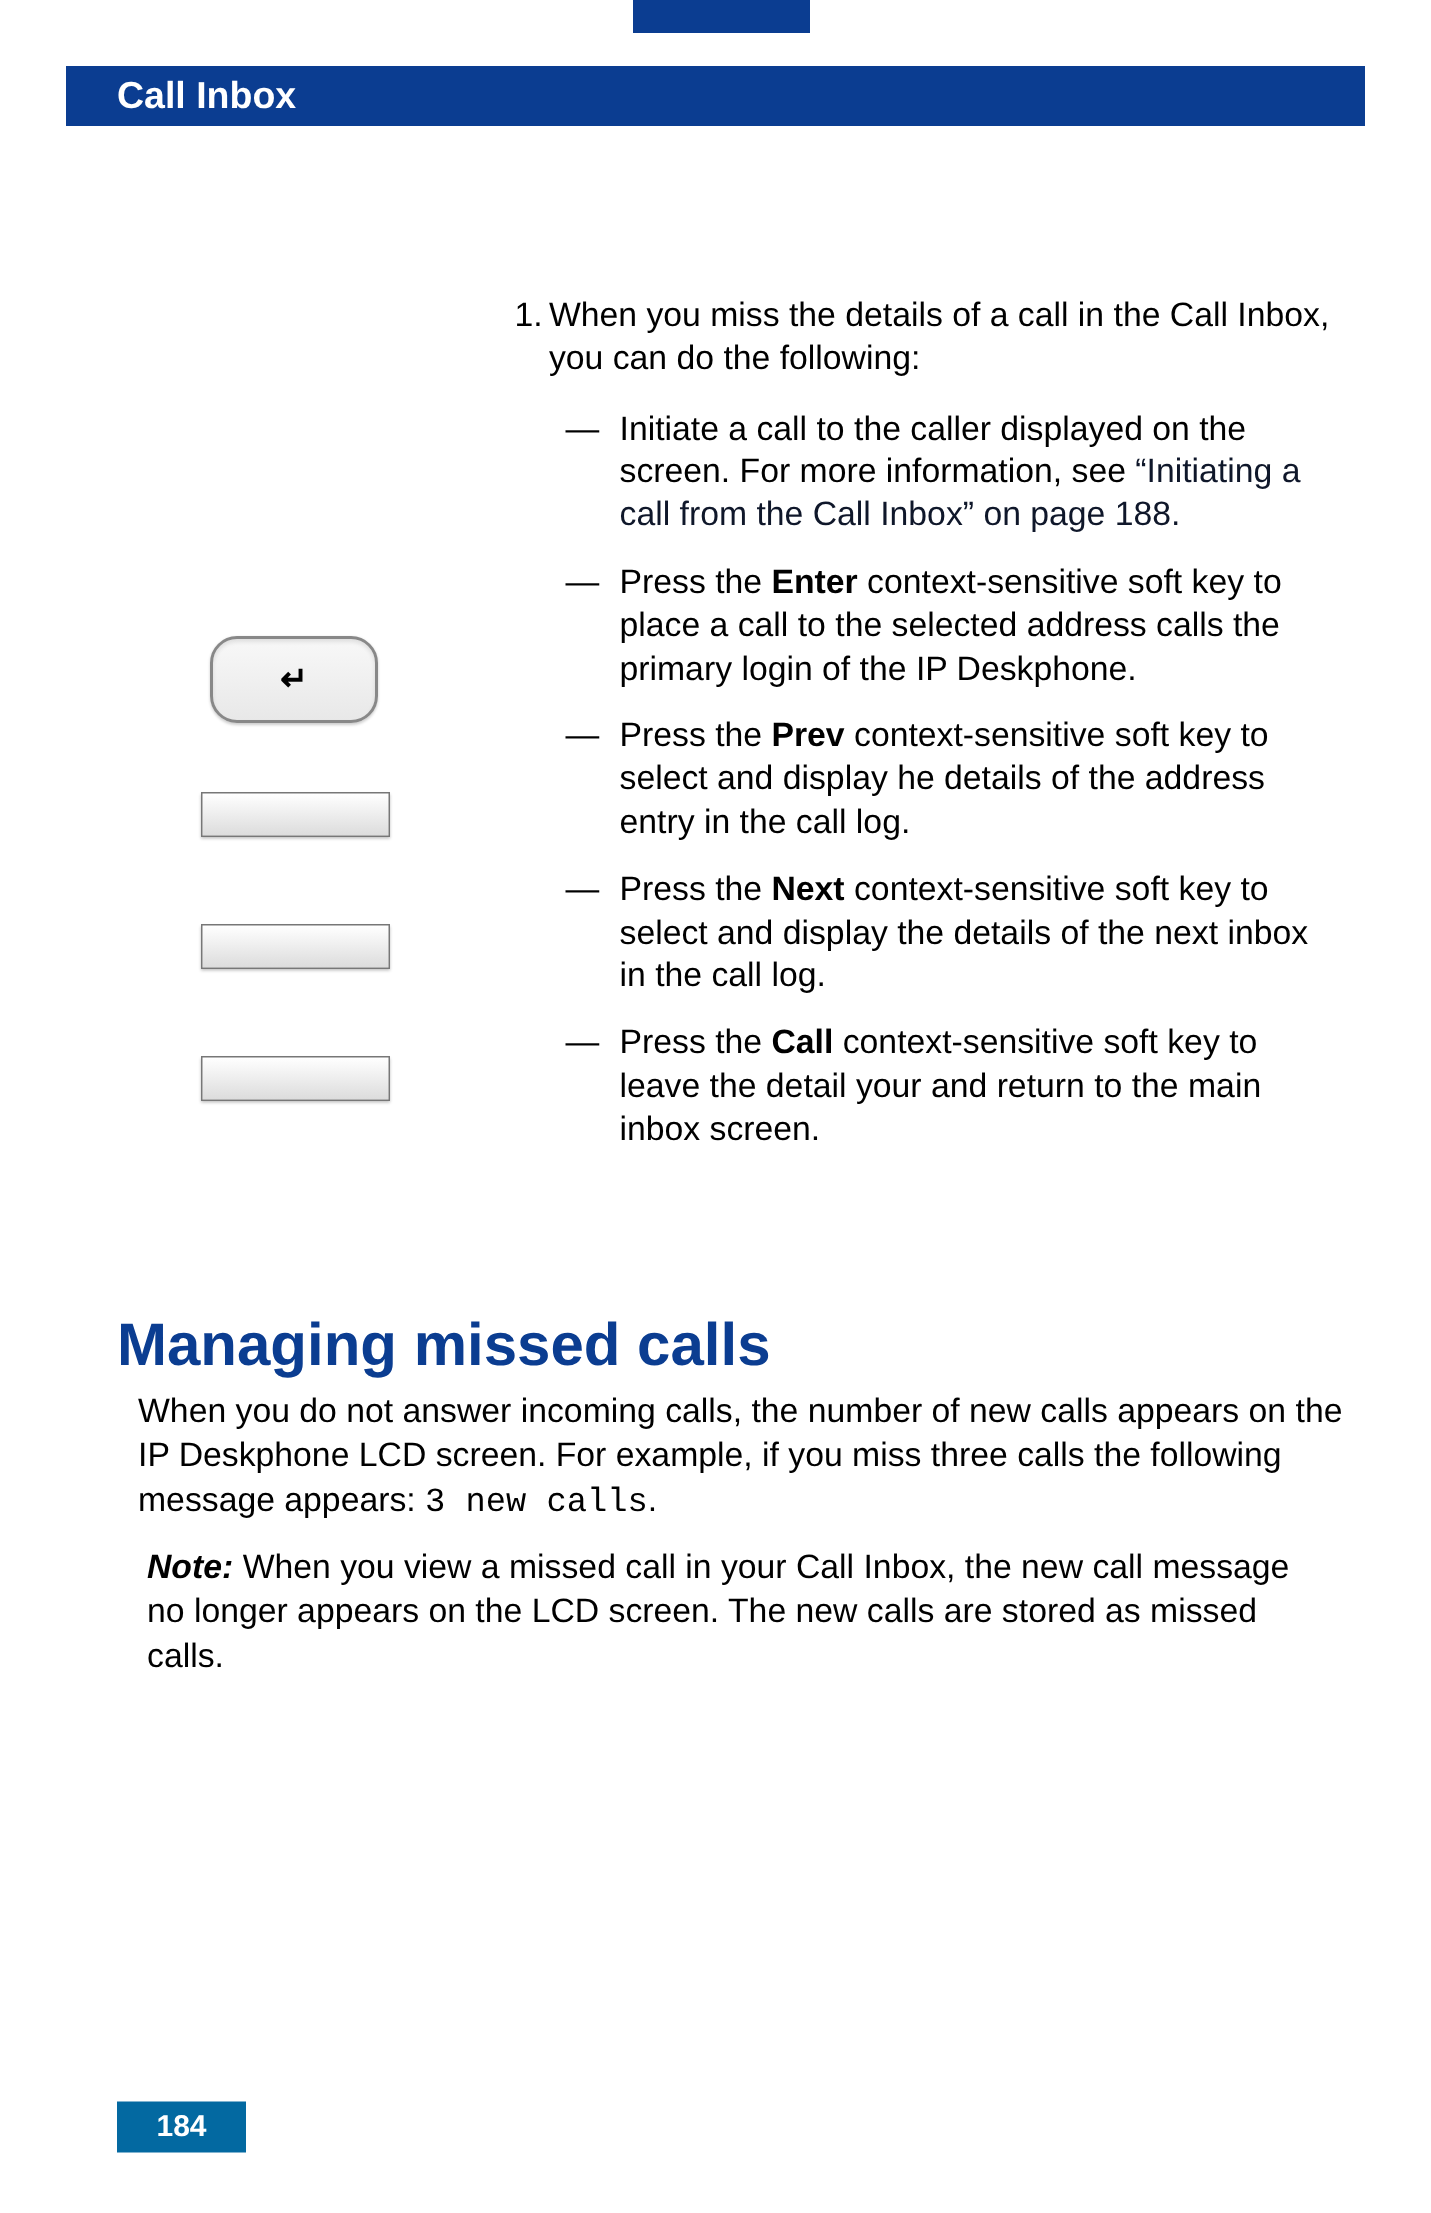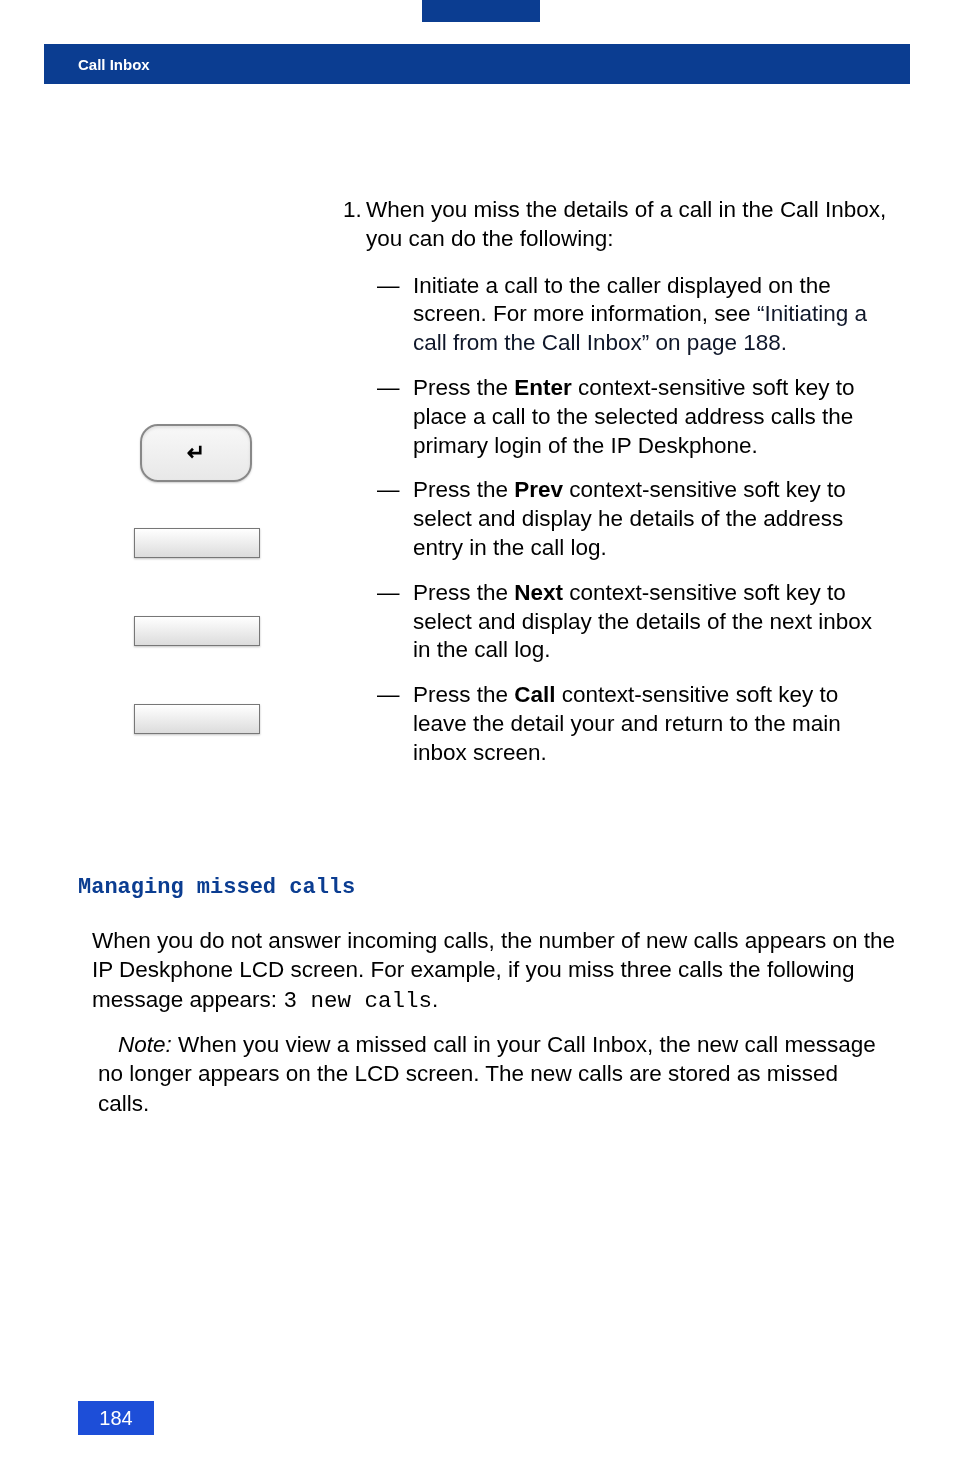--- a/index.html
+++ b/index.html
@@ -25,21 +25,21 @@
     width: 866px;
     height: 40px;
     background: #0b3d91;
     display: flex;
     align-items: center;
     padding-left: 34px;
   }
   .header-text {
     color: #ffffff;
     font-weight: bold;
-    font-size: 15px;
+    font-size: 25px;
     font-family: Arial, Helvetica, sans-serif;
   }
   .content-row {
     position: absolute;
     top: 196px;
     left: 78px;
     width: 810px;
     display: flex;
   }
   .left-col {
@@ -95,53 +95,53 @@
     width: 36px;
   }
   .sub-body { flex: 1; }
   .link { color: #0f172a; }
   .bold-inline { font-weight: bold; }
   .heading2 {
     position: absolute;
     top: 875px;
     left: 78px;
     color: #0b3d91;
-    font-size: 22px;
-    font-weight: bold;
-    font-family: Liberation Mono, monospace;
+    font-size: 40px;
+    font-weight: bold;
+    font-family: Liberation Sans, sans-serif;
   }
   .para1 {
     position: absolute;
     top: 926px;
     left: 92px;
     width: 810px;
     font-size: 22.5px;
     line-height: 1.3;
     color: #000;
   }
   .mono { font-family: "Courier New", Courier, monospace; font-size: 22.5px; }
   .para2 {
     position: absolute;
     top: 1030px;
     left: 98px;
     width: 790px;
     font-size: 22.5px;
     line-height: 1.3;
     color: #000;
   }
-  .note-lead { font-style: italic; font-weight: normal; margin-left: 20px; }
+  .note-lead { font-style: italic; font-weight: bold; }
   .page-num-box {
     position: absolute;
     bottom: 40px;
     left: 78px;
-    width: 76px;
+    width: 86px;
     height: 34px;
-    background: #1d4ed8;
+    background: #0369a1;
     color: #ffffff;
-    font-weight: normal;
+    font-weight: bold;
     font-size: 20px;
     display: flex;
     align-items: center;
     justify-content: center;
   }
 </style>
 </head>
 <body>
 
 <div class="top-tab"></div>

